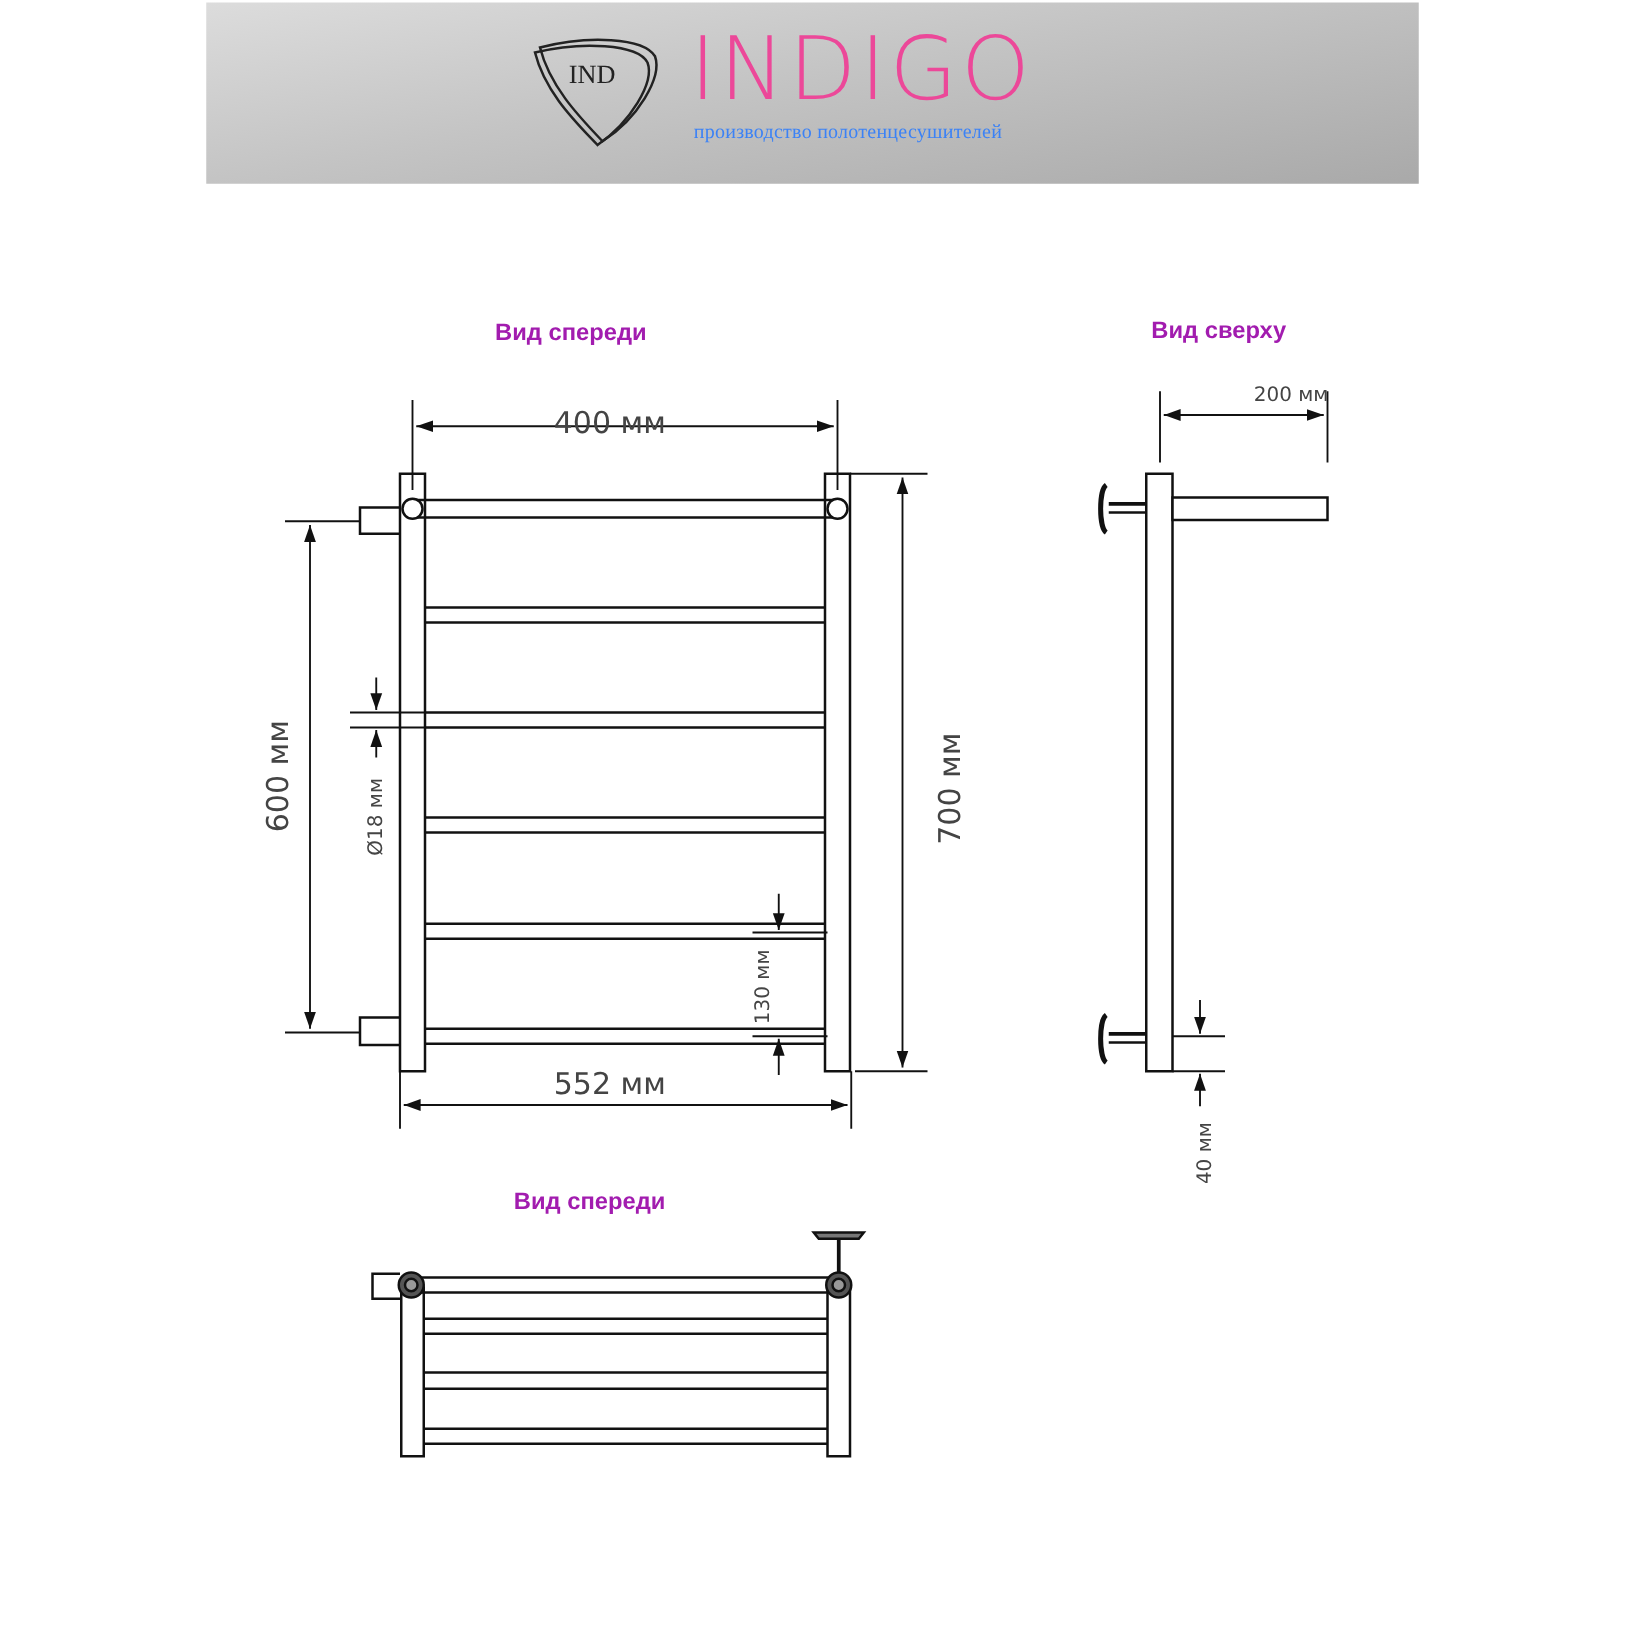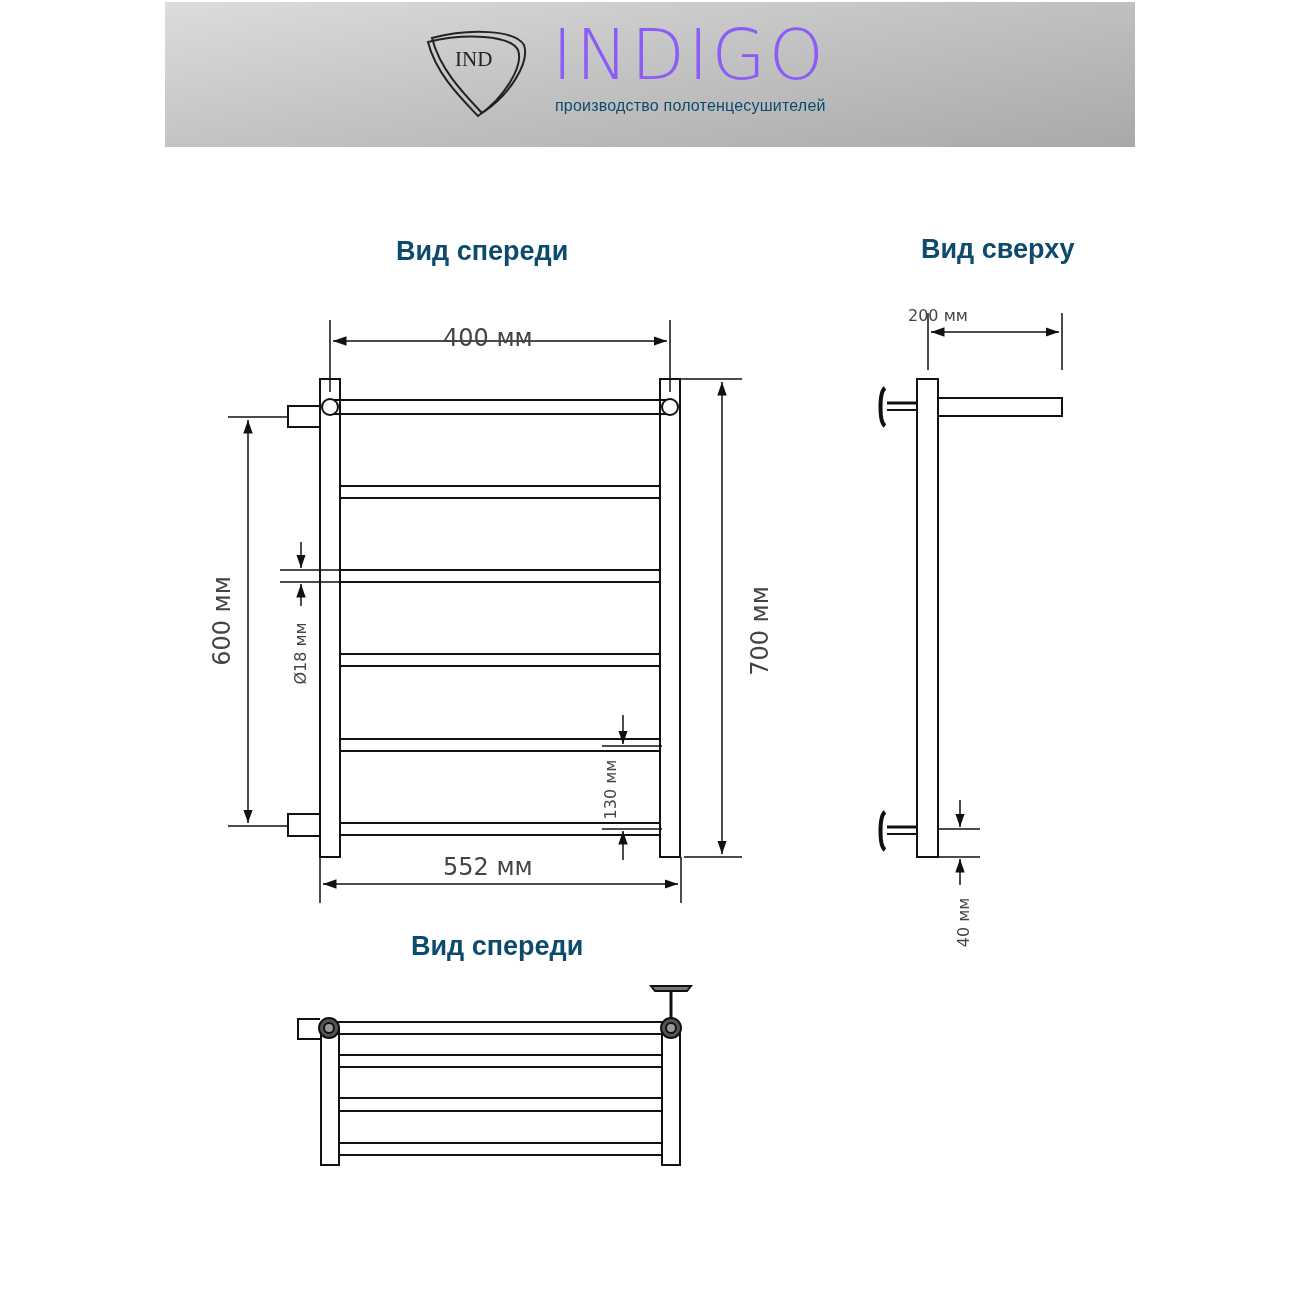--- a/index.html
+++ b/index.html
@@ -1,22 +1,22 @@
 <!DOCTYPE html>
 <html><head>
 <meta charset="utf-8">
 <style>
   html, body { margin:0; padding:0; background:#ffffff; }
   body { width:1300px; height:1300px; position:relative; overflow:hidden; font-family:"Liberation Sans", sans-serif; }
   .banner { position:absolute; left:165px; top:2px; width:970px; height:145px;
     background: linear-gradient(170deg, #dcdcdc 0%, #c4c4c4 45%, #a9a9a9 100%); }
-  .brand { position:absolute; left:552px; top:20px; font-family:"DejaVu Sans", sans-serif; font-size:70px; font-weight:300; letter-spacing:3px; color:#8b5cf6; line-height:1; }
-  .tagline { position:absolute; left:555px; top:97px; font-family:Liberation Sans, sans-serif; font-size:16px; color:#0c4a6e; letter-spacing:0.2px; }
+  .brand { position:absolute; left:552px; top:20px; font-family:"DejaVu Sans", sans-serif; font-size:70px; font-weight:300; letter-spacing:3px; color:#ec4899; line-height:1; }
+  .tagline { position:absolute; left:555px; top:97px; font-family:Liberation Serif, serif; font-size:16px; color:#3b82f6; letter-spacing:0.2px; }
   .logo-ind { position:absolute; left:455px; top:47px; font-family:"Liberation Serif", serif; font-size:21px; color:#222; }
-  .title { position:absolute; font-family:"Liberation Sans", sans-serif; font-weight:bold; font-size:27px; color:#0c4a6e; }
+  .title { position:absolute; font-family:"Liberation Sans", sans-serif; font-weight:bold; font-size:19px; color:#a21caf;margin-top:20px; }
   .dim { position:absolute; font-family:"DejaVu Sans", sans-serif; color:#444; }
   .dim.big { font-size:24px; }
   .dim.small { font-size:16px; }
   .rot { transform-origin: center center; transform: rotate(-90deg); white-space:nowrap; }
   svg { position:absolute; left:0; top:0; }
 </style>
 </head>
 <body>
 
 <div class="banner"></div>
@@ -139,14 +139,14 @@
 <div class="title" style="left:921px; top:234px;">Вид сверху</div>
 <div class="title" style="left:411px; top:931px;">Вид спереди</div>
 
 <div class="dim big" style="left:443px; top:324px;">400 мм</div>
 <div class="dim big" style="left:443px; top:853px;">552 мм</div>
 <div class="dim big rot" style="left:172px; top:607px; width:100px; text-align:center;">600 мм</div>
 <div class="dim big rot" style="left:710px; top:617px; width:100px; text-align:center;">700 мм</div>
 <div class="dim small rot" style="left:260px; top:644px; width:80px; text-align:center;">Ø18 мм</div>
 <div class="dim small rot" style="left:570px; top:780px; width:80px; text-align:center;">130 мм</div>
 
-<div class="dim small" style="left:908px; top:306px;">200 мм</div>
+<div class="dim small" style="left:1003px; top:306px;">200 мм</div>
 <div class="dim small rot" style="left:933px; top:913px; width:60px; text-align:center;">40 мм</div>
 
 </body></html>

